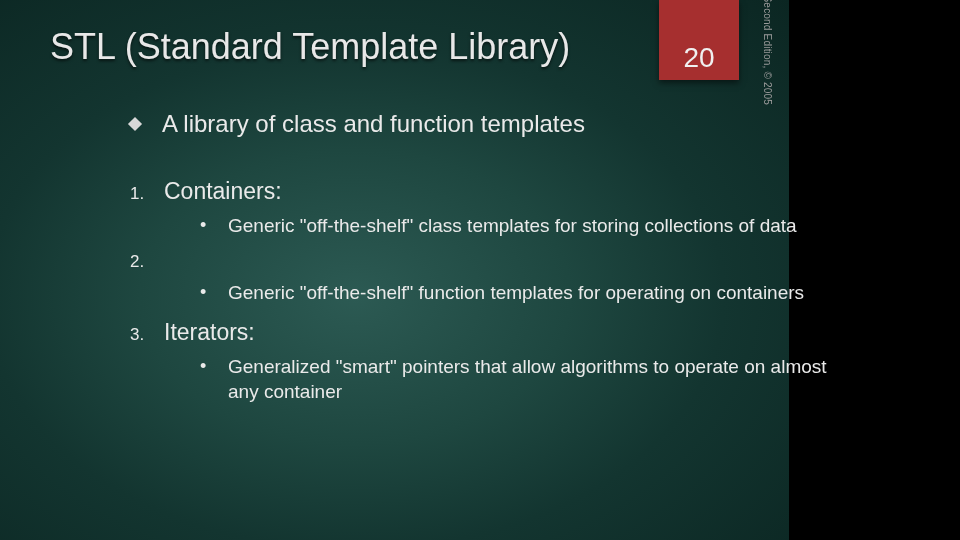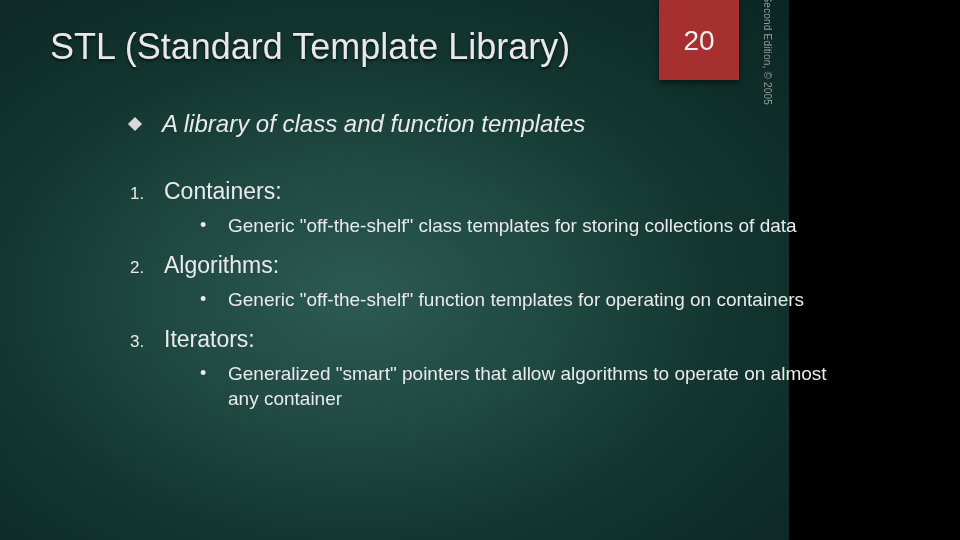--- a/index.html
+++ b/index.html
@@ -33,36 +33,35 @@
     top: 0;
     right: 50px;
     width: 80px;
     height: 80px;
     background: #a62f2f;
     color: #f0f0f0;
     font-size: 28px;
     display: flex;
     align-items: flex-end;
     justify-content: center;
-    padding-bottom: 23px;
+    padding-bottom: 6px;
     box-sizing: border-box;
     box-shadow: 0 3px 6px rgba(0,0,0,0.5);
   }
   .body {
     position: absolute;
     top: 110px;
     left: 130px;
     width: 700px;
     color: #eaeaea;
   }
   .bullet-line {
     display: flex;
     align-items: center;
     margin-bottom: 40px;
-    font-style: italic;
   }
   .diamond {
     width: 10px;
     height: 10px;
     background: #d8d8d8;
     transform: rotate(45deg);
     margin-right: 22px;
     flex: none;
   }
   .lead {
@@ -132,21 +131,20 @@
       <div class="num">1.</div>
       <div class="item-title">Containers:</div>
     </div>
     <div class="sub">
       <div class="dot">•</div>
       <div class="sub-text">Generic "off-the-shelf" class templates for storing collections of data</div>
     </div>
 
     <div class="num-line">
       <div class="num">2.</div>
-      <div class="item-title">Algorithms:</div>
     </div>
     <div class="sub">
       <div class="dot">•</div>
       <div class="sub-text">Generic "off-the-shelf" function templates for operating on containers</div>
     </div>
 
     <div class="num-line">
       <div class="num">3.</div>
       <div class="item-title">Iterators:</div>
     </div>

